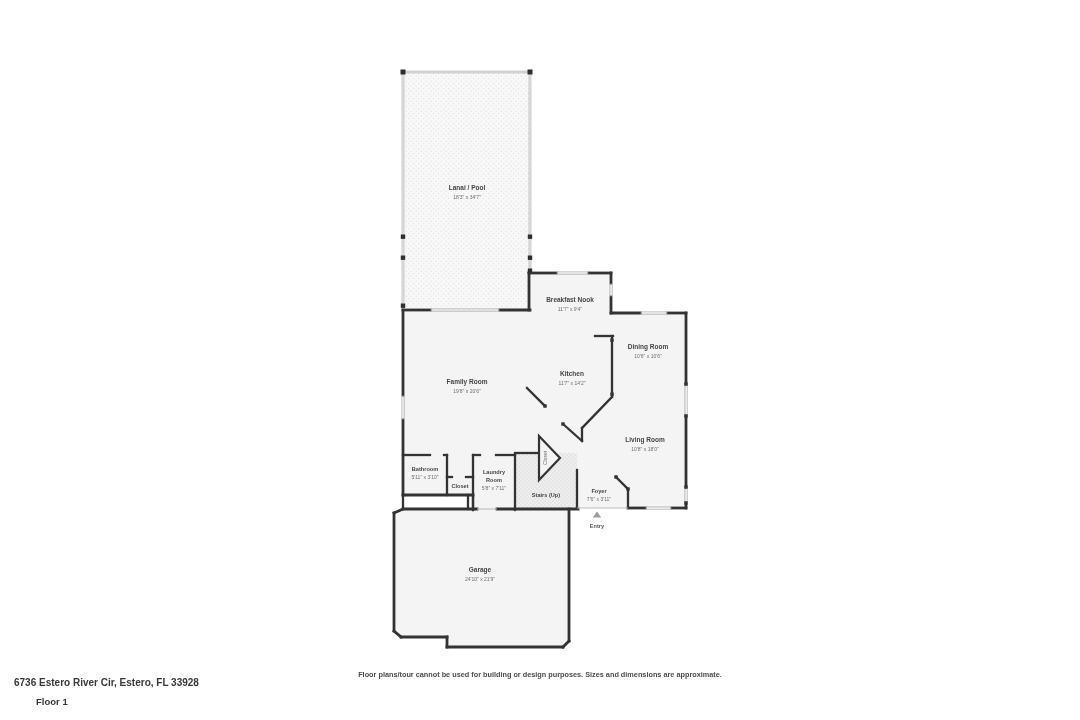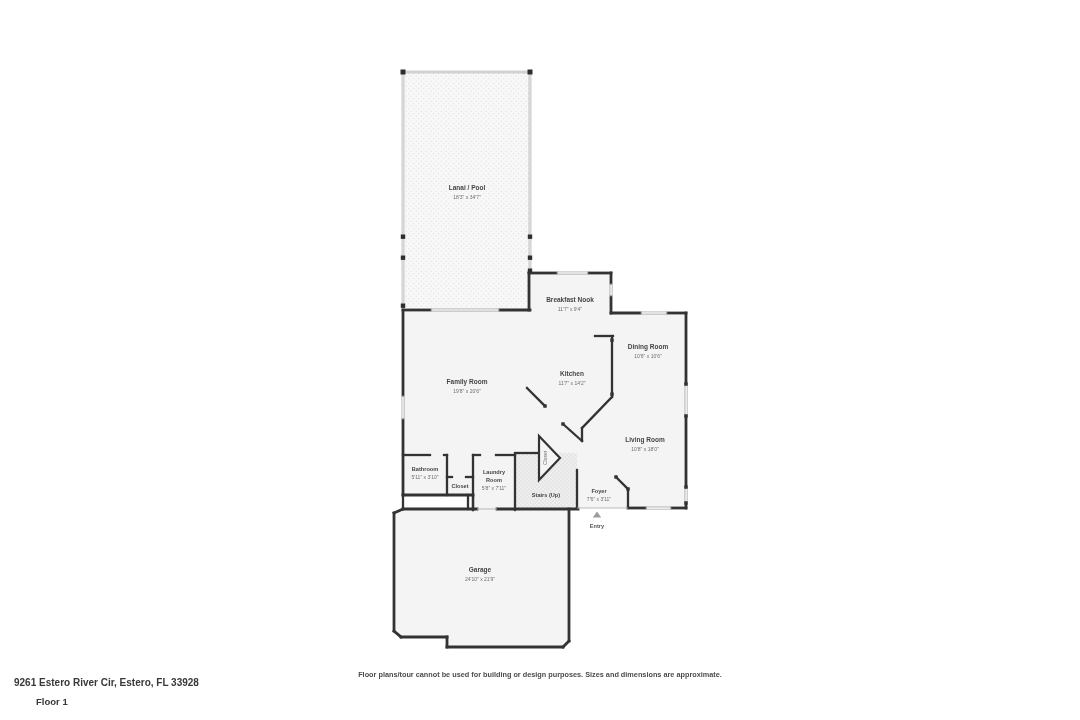--- a/index.html
+++ b/index.html
@@ -230,16 +230,16 @@
       <text class="room-name" x="480" y="572">Garage</text>
       <text class="room-dims" x="480" y="581">24'10" x 21'9"</text>
     </g>
 
     <g>
       <polygon class="entry-arrow" points="597,511.5 592.8,517.5 601.2,517.5"></polygon>
       <text class="entry-text" x="597" y="528">Entry</text>
     </g>
   </svg>
 
-  <div class="address">9261 Estero River Cir, Estero, FL 33928</div>
+  <div class="address">6736 Estero River Cir, Estero, FL 33928</div>
   <div class="floor-label">Floor 1</div>
   <div class="disclaimer">Floor plans/tour cannot be used for building or design purposes. Sizes and dimensions are approximate.</div>
 </div>
 
 </body></html>

